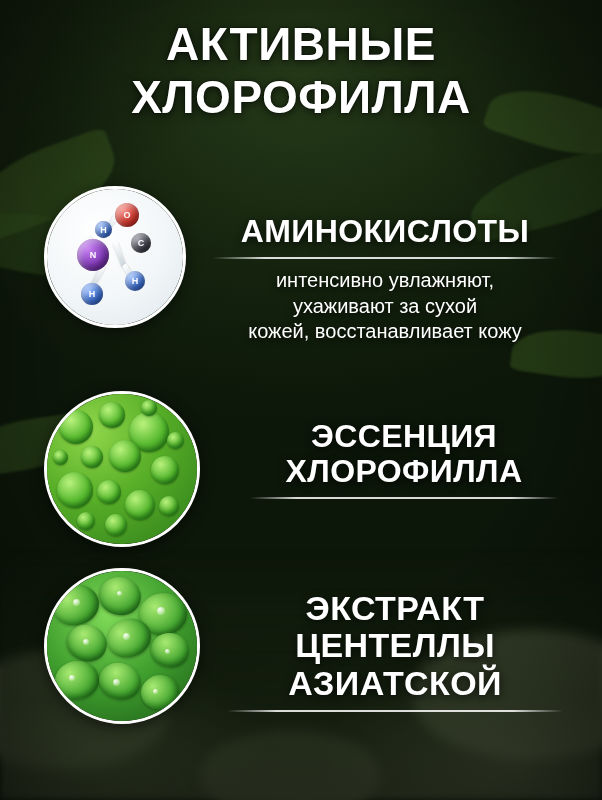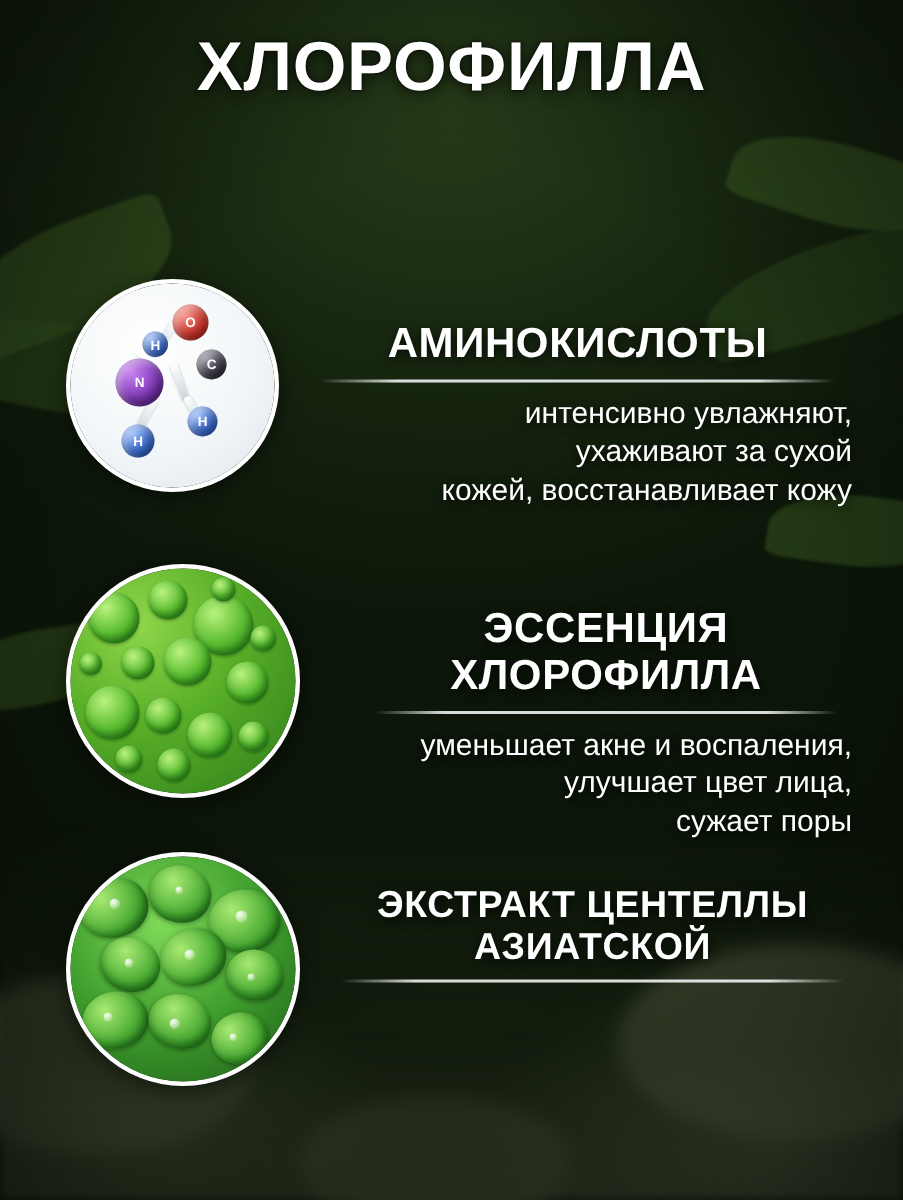--- a/index.html
+++ b/index.html
@@ -74,21 +74,21 @@
   }
   .title-line { display: block; }
 
   
   .block {
     position: absolute;
     display: flex;
     align-items: flex-start;
   }
   .block-1 { top: 186px; left: 44px; width: 524px; }
-  .block-2 { top: 376px; left: 44px; width: 524px; gap: 24px; }
+  .block-2 { top: 391px; left: 44px; width: 524px; gap: 24px; }
   .block-3 { top: 568px; left: 44px; width: 530px; }
 
   .circle {
     flex: 0 0 auto;
     border-radius: 50%;
     border: 3px solid #ffffff;
     overflow: hidden;
     position: relative;
     box-shadow: 0 3px 14px rgba(0,0,0,.55);
   }
@@ -101,39 +101,38 @@
     padding-left: 16px;
     text-align: center;
     color: #ffffff;
   }
   .block-1 .text-col { padding-top: 28px; }
   .block-2 .text-col { padding-top: 28px; }
   .block-3 .text-col { padding-top: 22px; }
 
   .ing-title {
     font-weight: bold;
-    font-size: 28px;
+    font-size: 32px;
     line-height: 1.1;
     letter-spacing: .4px;
     text-shadow: 0 2px 8px rgba(0,0,0,.75);
   }
-  .block-3 .ing-title { font-size: 25px; }
+  .block-3 .ing-title { font-size: 34px; }
 
   .divider {
     height: 2px;
     background: linear-gradient(90deg, rgba(255,255,255,0) 0%, rgba(255,255,255,.85) 15%, rgba(255,255,255,.85) 85%, rgba(255,255,255,0) 100%);
     margin: 8px auto 9px;
     width: 94%;
   }
 
   .ing-desc {
     font-size: 20px;
     line-height: 1.28;
     text-shadow: 0 2px 7px rgba(0,0,0,.8);
-    text-align: right;
   }
   .block-3 .ing-desc { font-size: 19.5px; }
 
   
   .mol-bg {
     position: absolute; inset: 0;
     background: radial-gradient(circle at 38% 32%, #ffffff 0%, #f2f6f8 55%, #dde6ea 100%);
   }
   .atom {
     position: absolute;
@@ -197,20 +196,21 @@
     <div class="bg-leaf" style="width:120px;height:48px;top:330px;right:-30px;background:#35521e;transform:rotate(8deg);"></div>
     <div class="bg-leaf" style="width:130px;height:50px;top:420px;left:-40px;background:#314d1c;transform:rotate(-8deg);"></div>
     <div class="bg-rock" style="width:210px;height:120px;left:-40px;bottom:30px;background:#6d7358;"></div>
     <div class="bg-rock" style="width:240px;height:130px;right:-50px;bottom:40px;background:#7b7f62;"></div>
     <div class="bg-rock" style="width:180px;height:90px;left:200px;bottom:-20px;background:#596045;"></div>
     <div class="bg-blur-bottom"></div>
     <div class="vignette"></div>
   </div>
 
   <div class="title">
+    <span class="title-line">АКТИВНЫЕ</span>
     <span class="title-line">ХЛОРОФИЛЛА</span>
   </div>
 
   <div class="block block-1">
     <div class="circle c1">
       <div class="mol-bg"></div>
 
       <div class="bond" style="width:5px;height:26px;left:60px;top:24px;transform:rotate(34deg);"></div>
       <div class="bond" style="width:5px;height:24px;left:46px;top:44px;transform:rotate(-48deg);"></div>
       <div class="bond" style="width:5px;height:26px;left:70px;top:52px;transform:rotate(-20deg);"></div>
@@ -249,23 +249,20 @@
       <div class="cell" style="width:18px;height:18px;left:30px;top:118px;"></div>
       <div class="cell" style="width:22px;height:22px;left:58px;top:120px;"></div>
       <div class="cell" style="width:16px;height:16px;left:94px;top:6px;"></div>
       <div class="cell" style="width:15px;height:15px;left:6px;top:56px;"></div>
       <div class="cell" style="width:17px;height:17px;left:120px;top:38px;"></div>
     </div>
     <div class="text-col">
       <div class="ing-title" style="white-space:pre-line;">ЭССЕНЦИЯ
 ХЛОРОФИЛЛА</div>
       <div class="divider"></div>
-      <div class="ing-desc" style="white-space:pre-line;">уменьшает акне и воспаления,
-улучшает цвет лица,
-сужает поры</div>
     </div>
   </div>
 
   <div class="block block-3">
     <div class="circle c3">
       <div class="cen-bg"></div>
       <div class="leaf" style="width:46px;height:40px;left:6px;top:14px;transform:rotate(-15deg);"></div>
       <div class="leaf" style="width:42px;height:38px;left:52px;top:6px;transform:rotate(12deg);"></div>
       <div class="leaf" style="width:48px;height:42px;left:92px;top:22px;transform:rotate(-8deg);"></div>
       <div class="leaf" style="width:40px;height:36px;left:20px;top:54px;transform:rotate(20deg);"></div>

